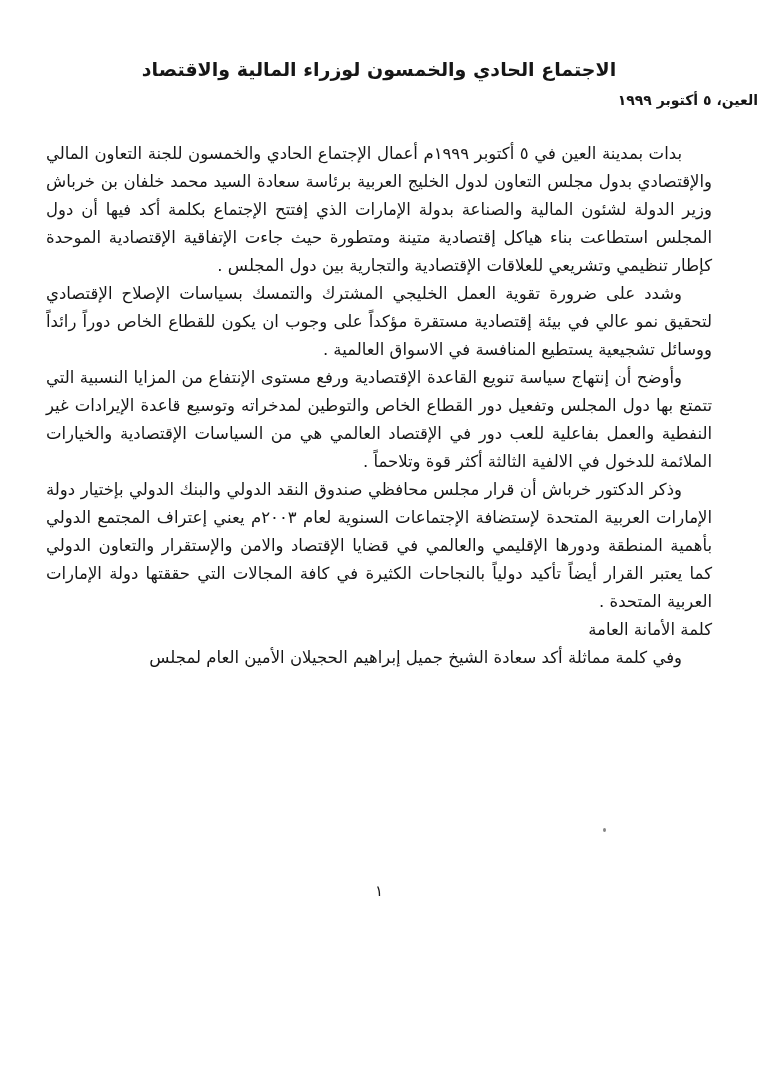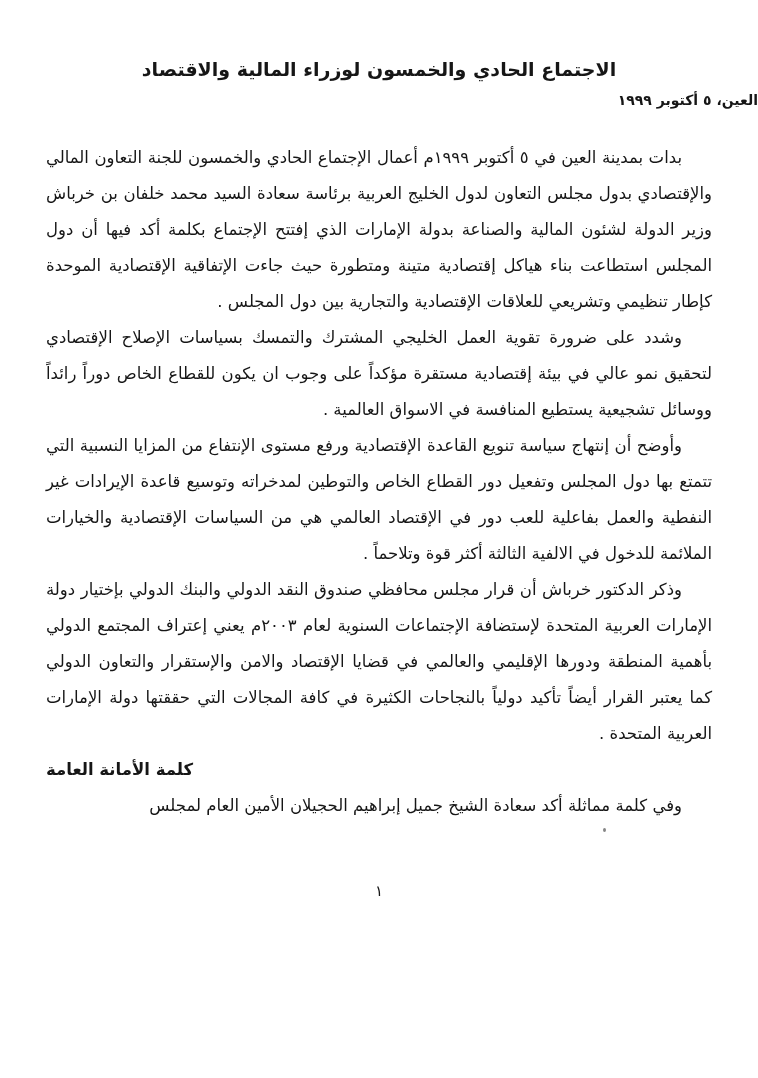--- a/index.html
+++ b/index.html
@@ -31,33 +31,33 @@
   }
   .doc-title .t2 {
     font-size: 14px;
     font-weight: bold;
     margin: 0;
     text-align: right;
   }
   .doc-body {
     margin: 32px 46px 12px 46px;
     font-size: 16.5px;
-    line-height: 36px;
+    line-height: 28px;
     text-align: justify;
     text-justify: inter-word;
   }
   .doc-body p {
     margin: 0;
     text-indent: 30px;
   }
   .doc-body .section-heading {
     margin: 0;
     font-size: 16.5px;
-    font-weight: bold;
-    text-align: left;
+    font-weight: normal;
+    text-align: right;
     text-indent: 0;
   }
   .page-number {
     position: absolute;
     top: 882px;
     left: 0;
     right: 0;
     text-align: center;
     font-size: 15px;
     color: #161616;

